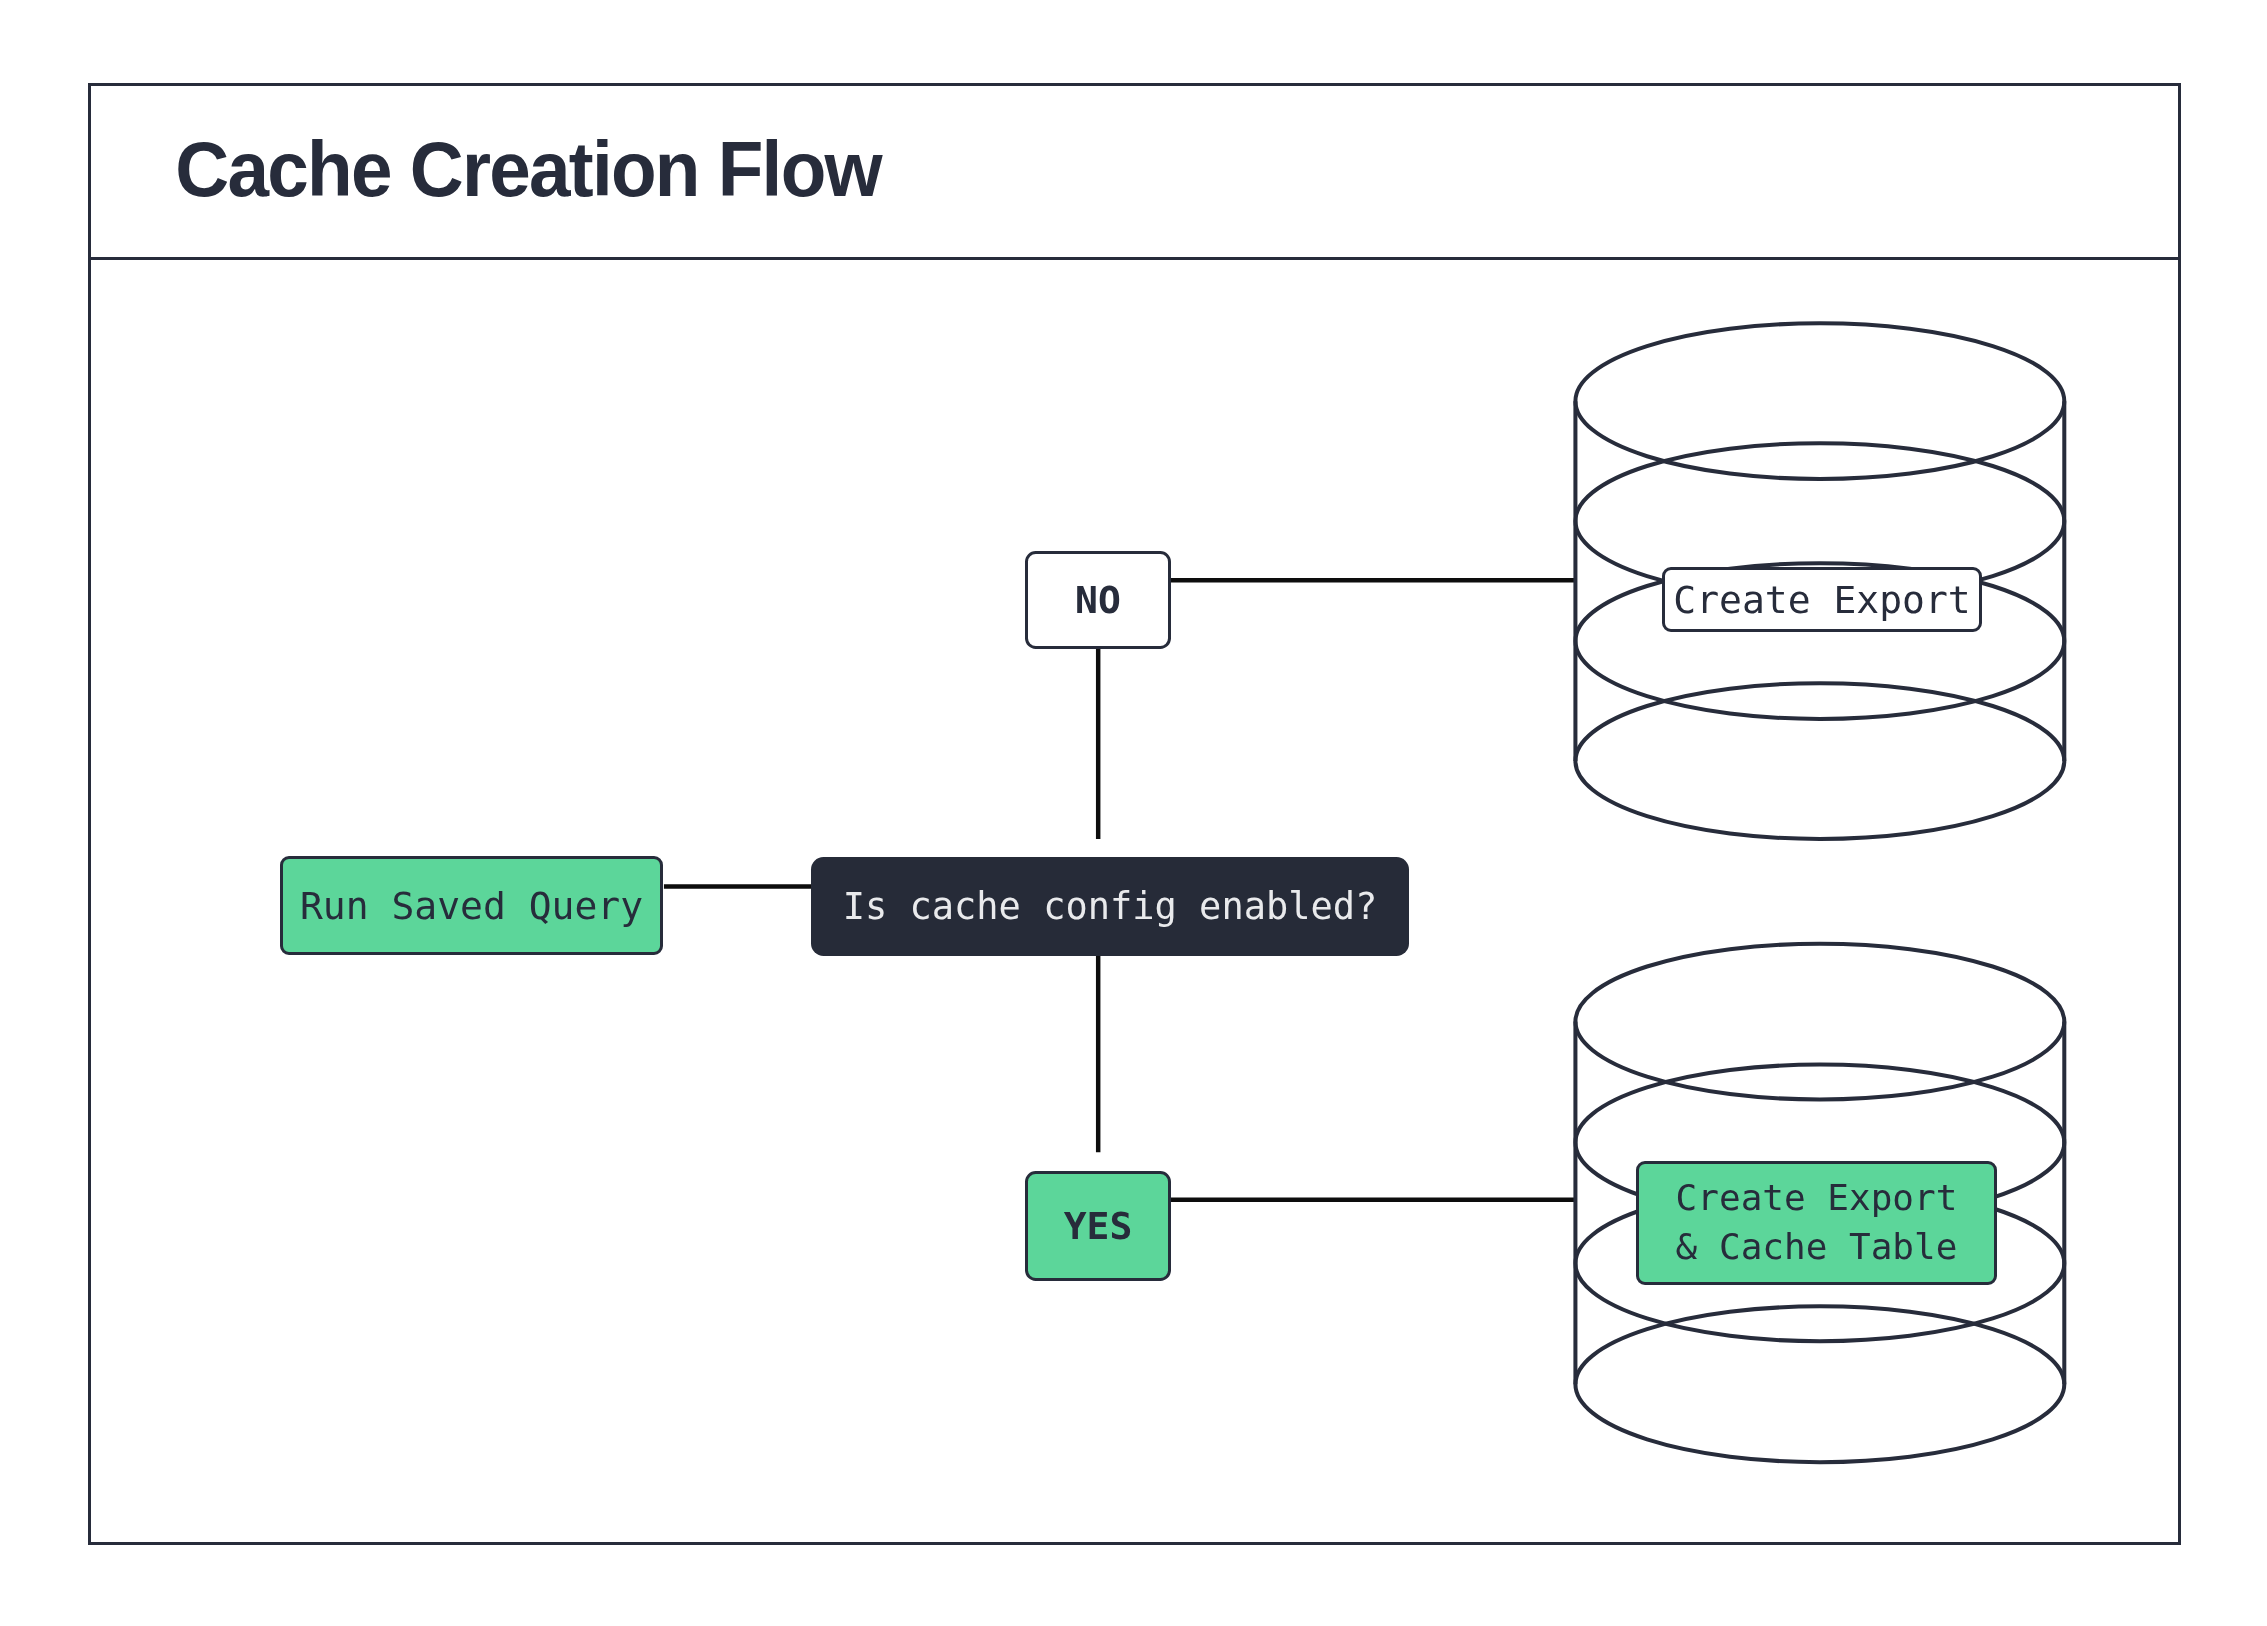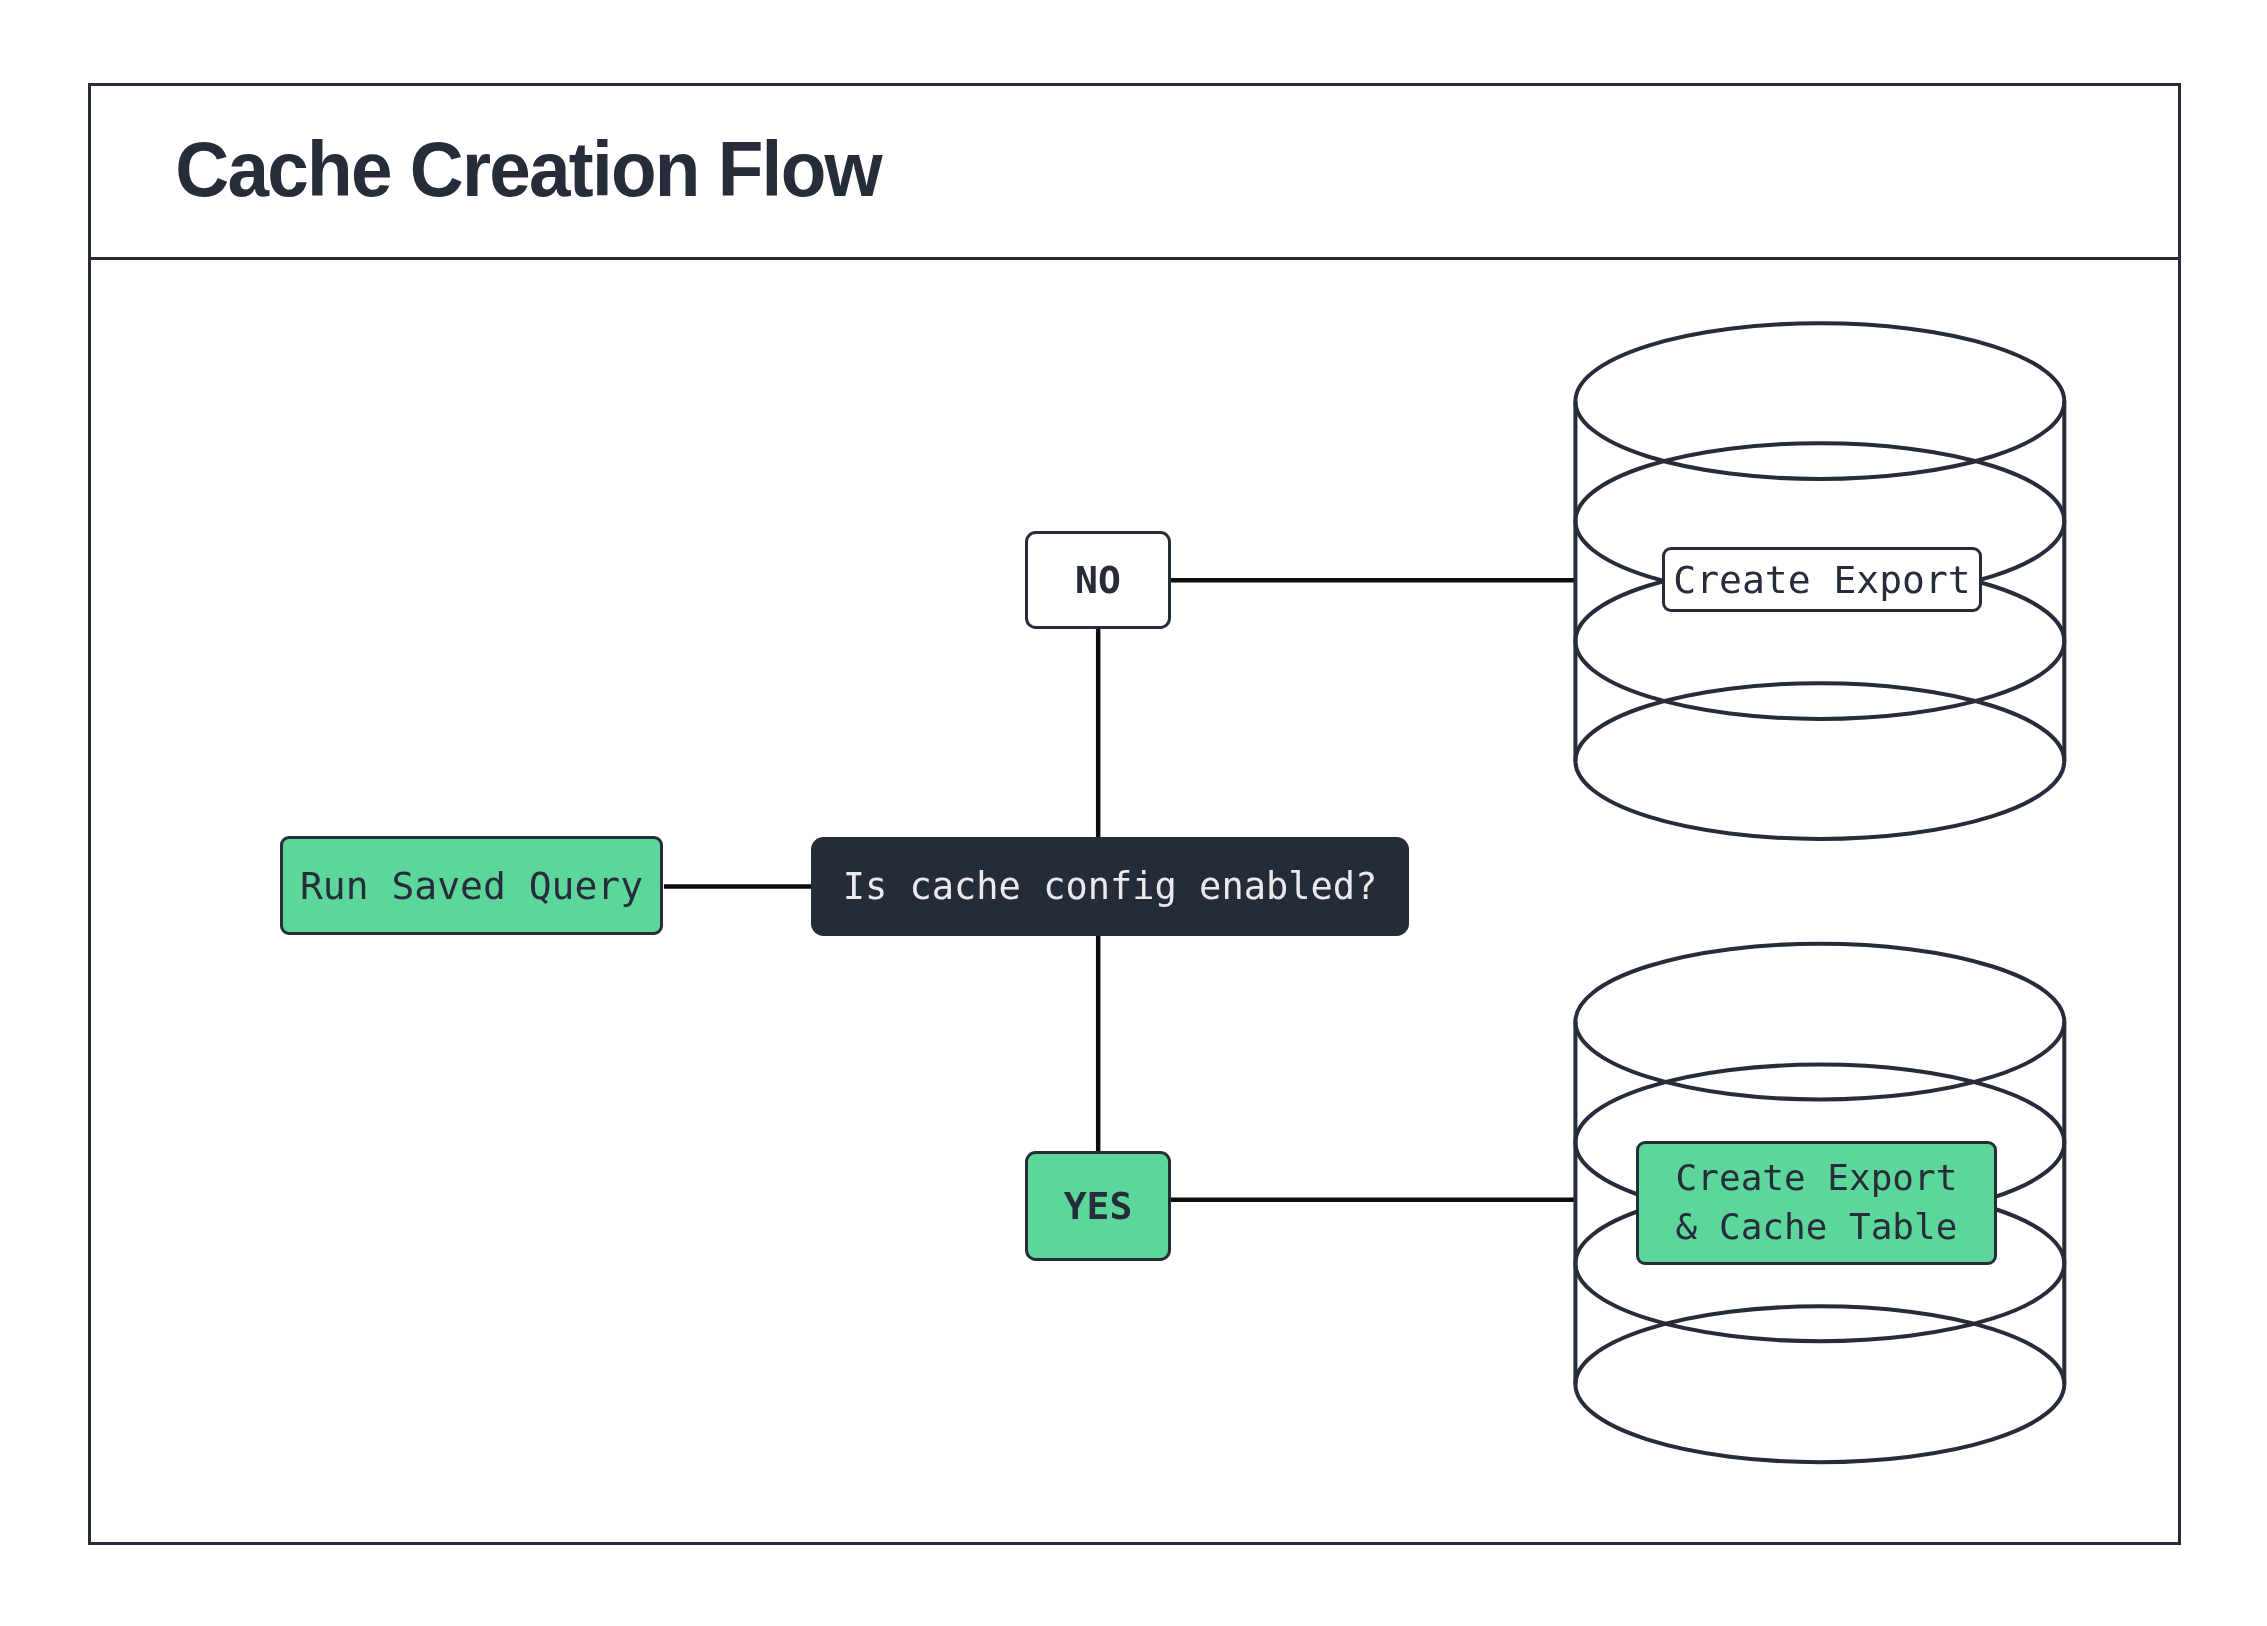--- a/index.html
+++ b/index.html
@@ -42,20 +42,21 @@
     transform-origin:left center;
     white-space:nowrap;
   }
   svg.diagram-layer{position:absolute;left:0;top:0;}
   .node{
     position:absolute;
     display:flex;align-items:center;justify-content:center;
     text-align:center;
     color:var(--ink);
     white-space:pre;
+    margin-top:20px;
   }
   .node.green{background:var(--green);border:3.6px solid var(--ink);}
   .node.white{background:#ffffff;border:3.6px solid var(--ink);}
   .node.dark{background:var(--dark-fill);color:var(--light-text);}
   .run-node{left:280px;top:836px;width:383px;height:99px;border-radius:9px;font-size:38px;}
   .decision-node{left:811px;top:837px;width:598px;height:99px;border-radius:12.5px;font-size:37px;}
   .no-node{left:1025px;top:531px;width:146px;height:98px;border-radius:10.7px;font-size:38px;font-weight:600;}
   .yes-node{left:1025px;top:1151px;width:146px;height:110px;border-radius:10.7px;font-size:38px;font-weight:600;}
   .export-label{left:1662px;top:547px;width:320px;height:65px;border-radius:9px;font-size:38px;}
   .export-cache-label{

